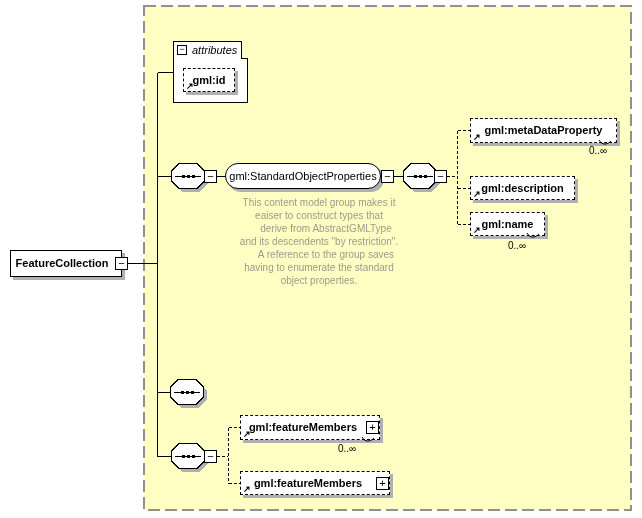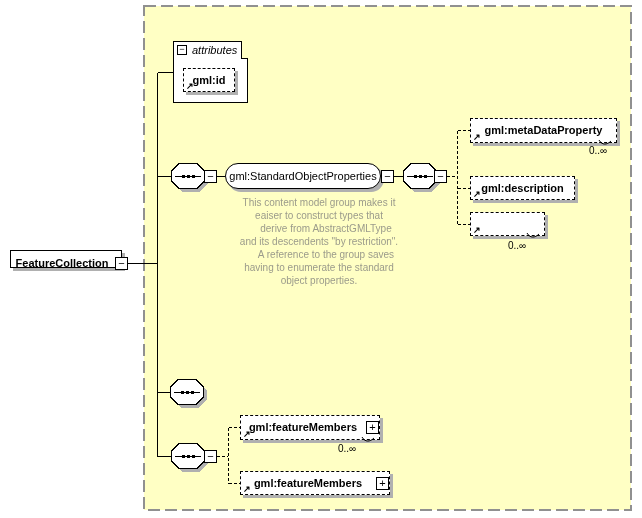--- a/index.html
+++ b/index.html
@@ -105,21 +105,21 @@
       <polygon points="11,3 29,3 36.5,11 36.5,21 29,28.5 11,28.5 3.5,21 3.5,11" fill="#b0b0b0"></polygon>
       <polygon points="8,0.5 26,0.5 33.5,8 33.5,18 26,25.5 8,25.5 0.5,18 0.5,8" fill="#fff" stroke="#000"></polygon>
       <path d="M4,13 H30" stroke="#000"></path>
       <rect x="11" y="11.5" width="3" height="3" fill="#000"></rect>
         <rect x="16" y="11.5" width="3" height="3" fill="#000"></rect>
         <rect x="21" y="11.5" width="3" height="3" fill="#000"></rect>
     </g>
   </svg>
 
 
-  <div class="box" style="left:10px;top:250px;width:112px;height:18px;line-height:25px;padding-right:8px;">
+  <div class="box" style="left:10px;top:250px;width:112px;height:27px;line-height:25px;padding-right:8px;">
     <span class="lbl">FeatureCollection</span>
   </div>
   <div class="toggle" style="left:115px;top:257px;">−</div>
 
   <div class="attr-body" style="left:173px;top:58px;width:75px;height:45px;"></div>
   <div class="attr-tab" style="left:173px;top:41px;width:69px;height:18px;">
     <span>attributes</span>
   </div>
   <div class="toggle small" style="left:177px;top:45px;">−</div>
   <div class="box dashed" style="left:183px;top:68px;width:52px;height:24px;line-height:22px;">
@@ -151,20 +151,21 @@
   </div>
   <div class="occurs" style="left:576px;top:145px;">0..∞</div>
 
   <div class="box dashed" style="left:470px;top:176px;width:105px;height:24px;line-height:22px;">
     <span class="refarrow">↗</span>
     <span class="lbl">gml:description</span>
   </div>
 
   <div class="box dashed" style="left:470px;top:212px;width:75px;height:24px;line-height:22px;">
     <span class="refarrow">↗</span>
+    <span class="lbl">gml:name</span>
     <svg class="notch" width="14" height="7">
         <path d="M1,1 C4,6.5 9,6 13,2" stroke="#000" fill="none"></path>
       </svg>
   </div>
   <div class="occurs" style="left:495px;top:240px;">0..∞</div>
 
   <div class="toggle" style="left:204px;top:450px;">−</div>
 
   <div class="box dashed" style="left:240px;top:415px;width:140px;height:25px;line-height:23px;padding-right:14px;">
     <span class="refarrow">↗</span>

